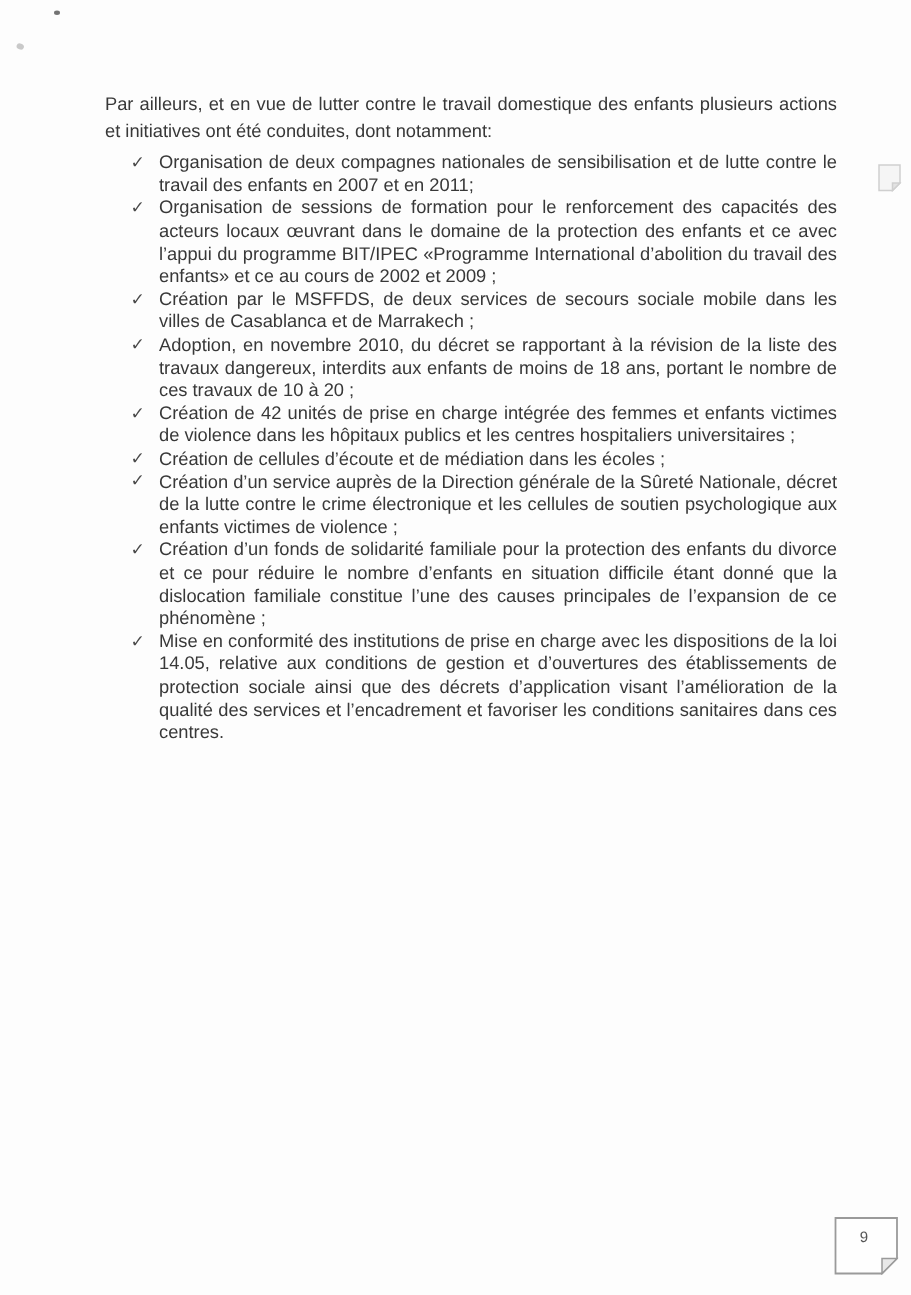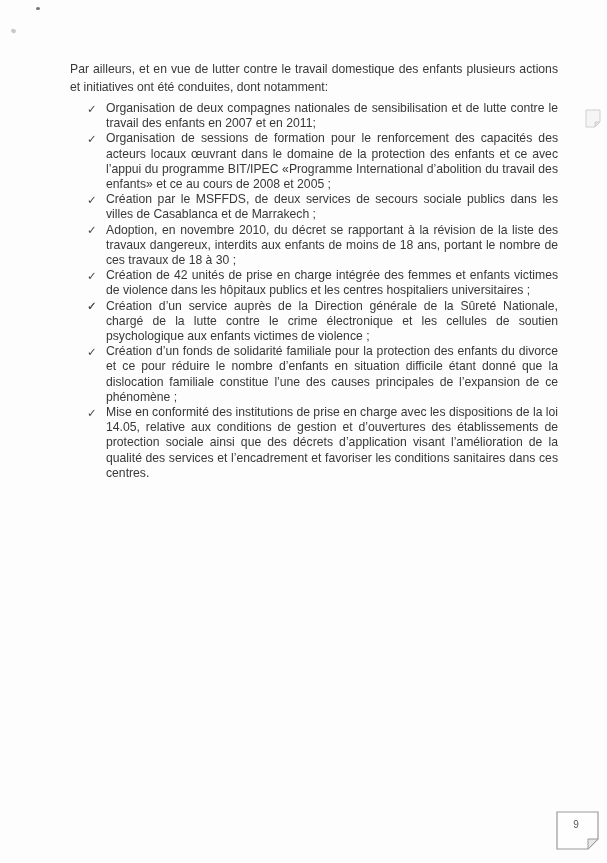--- a/index.html
+++ b/index.html
@@ -67,40 +67,41 @@
 
   <p class="intro">Par ailleurs, et en vue de lutter contre le travail domestique des enfants plusieurs actions et initiatives ont été conduites, dont notamment:</p>
 
   <div class="list">
     <div class="item">
       <span class="check">✓</span>
       <span>Organisation de deux compagnes nationales de sensibilisation et de lutte contre le travail des enfants en 2007 et en 2011;</span>
     </div>
     <div class="item">
       <span class="check">✓</span>
-      <span>Organisation de sessions de formation pour le renforcement des capacités des acteurs locaux œuvrant dans le domaine de la protection des enfants et ce avec l’appui du programme BIT/IPEC «Programme International d’abolition du travail des enfants» et ce au cours de 2008 et 2005 ;</span>
+      <span>Organisation de sessions de formation pour le renforcement des capacités des acteurs locaux œuvrant dans le domaine de la protection des enfants et ce avec l’appui du programme BIT/IPEC «Programme International d’abolition du travail des enfants» et ce au cours de 2002 et 2009 ;</span>
     </div>
     <div class="item">
       <span class="check">✓</span>
-      <span>Création par le MSFFDS, de deux services de secours sociale publics dans les villes de Casablanca et de Marrakech ;</span>
+      <span>Création par le MSFFDS, de deux services de secours sociale mobile dans les villes de Casablanca et de Marrakech ;</span>
     </div>
     <div class="item">
       <span class="check">✓</span>
-      <span>Adoption, en novembre 2010, du décret se rapportant à la révision de la liste des travaux dangereux, interdits aux enfants de moins de 18 ans, portant le nombre de ces travaux de 18 à 30 ;</span>
+      <span>Adoption, en novembre 2010, du décret se rapportant à la révision de la liste des travaux dangereux, interdits aux enfants de moins de 18 ans, portant le nombre de ces travaux de 10 à 20 ;</span>
     </div>
     <div class="item">
       <span class="check">✓</span>
       <span>Création de 42 unités de prise en charge intégrée des femmes et enfants victimes de violence dans les hôpitaux publics et les centres hospitaliers universitaires ;</span>
     </div>
     <div class="item">
       <span class="check">✓</span>
+      <span>Création de cellules d’écoute et de médiation dans les écoles ;</span>
     </div>
     <div class="item">
       <span class="check">✓</span>
-      <span>Création d’un service auprès de la Direction générale de la Sûreté Nationale, chargé de la lutte contre le crime électronique et les cellules de soutien psychologique aux enfants victimes de violence ;</span>
+      <span>Création d’un service auprès de la Direction générale de la Sûreté Nationale, décret de la lutte contre le crime électronique et les cellules de soutien psychologique aux enfants victimes de violence ;</span>
     </div>
     <div class="item">
       <span class="check">✓</span>
       <span>Création d’un fonds de solidarité familiale pour la protection des enfants du divorce et ce pour réduire le nombre d’enfants en situation difficile étant donné que la dislocation familiale constitue l’une des causes principales de l’expansion de ce phénomène ;</span>
     </div>
     <div class="item">
       <span class="check">✓</span>
       <span>Mise en conformité des institutions de prise en charge avec  les dispositions de la loi 14.05, relative aux conditions de gestion et d’ouvertures des établissements de protection sociale ainsi que des décrets d’application visant l’amélioration de la qualité des services et l’encadrement et favoriser les conditions sanitaires dans ces centres.</span>
     </div>
   </div>

